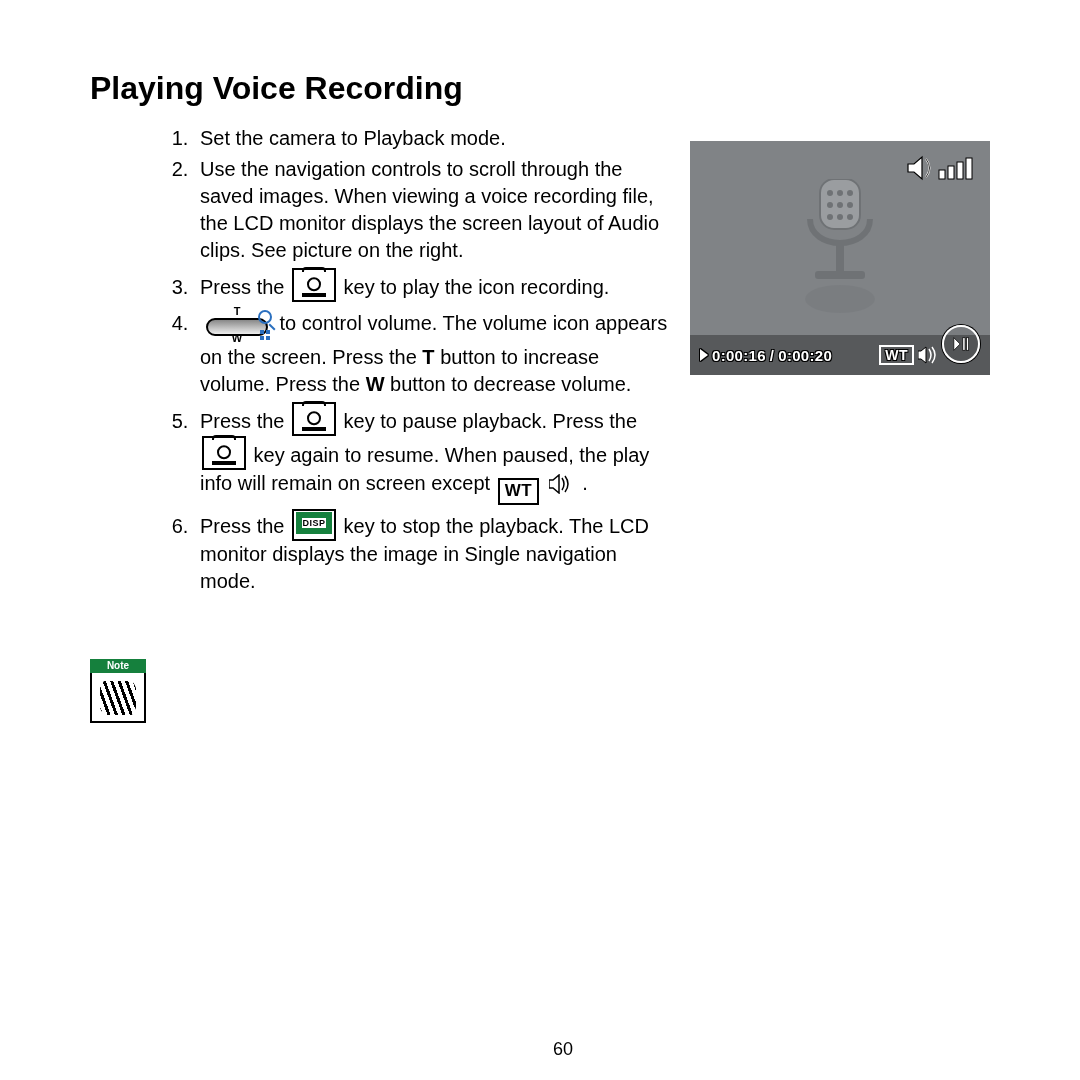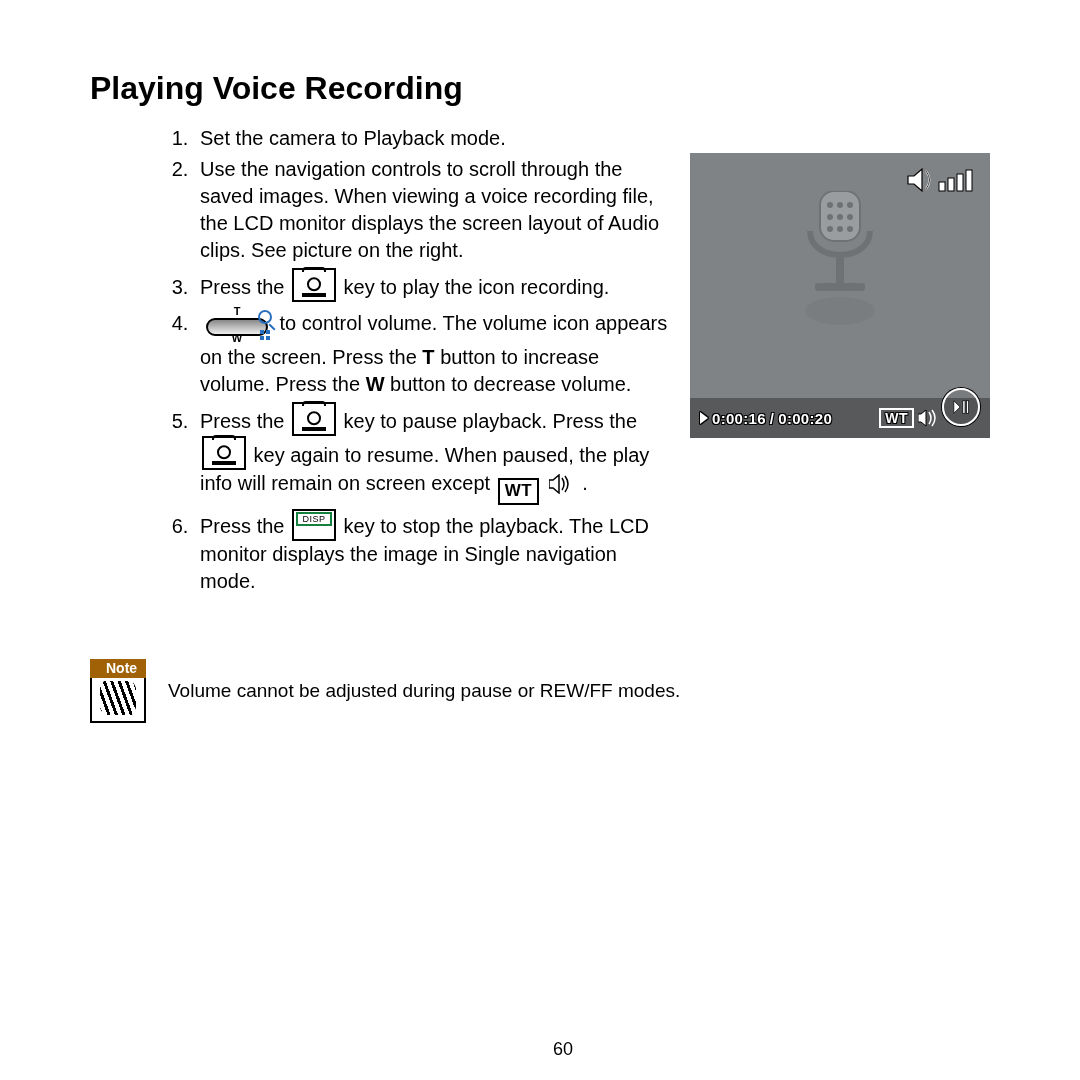--- a/index.html
+++ b/index.html
@@ -162,37 +162,37 @@
     vertical-align: -8px;
     border: 2px solid #000;
     margin: 0 2px;
     width: 40px;
     height: 28px;
     position: relative;
   }
   .disp-key .label {
     position: absolute;
     left: 2px; right: 2px; top: 1px;
-    border: 2px solid #15803d;
+    border: 6px solid #15803d;
     font-size: 9px;
-    font-weight: 400;
+    font-weight: 700;
     text-align: center;
     line-height: 1;
     padding: 1px 0 0 0;
     letter-spacing: 0.5px;
   }
 
   
   .lcd {
     flex: 0 0 auto;
     width: 300px;
-    height: 285px;
+    height: 234px;
     background: #808386;
     position: relative;
-    margin-top: 28px;
+    margin-top: 16px;
   }
   .lcd .speaker-top {
     position: absolute;
     top: 14px; right: 14px;
     width: 70px; height: 26px;
   }
   .lcd .mic-wrap {
     position: absolute;
     left: 50%; top: 38px;
     transform: translateX(-50%);
@@ -271,23 +271,23 @@
   .note-icon {
     width: 52px;
     height: 60px;
     border: 2px solid #000;
     position: relative;
     flex: 0 0 auto;
   }
   .note-icon .note-label {
     position: absolute;
     top: -2px; left: -2px; right: -2px;
-    background: #a16207;
+    background: #15803d;
     color: #fff;
-    font-size: 14px;
+    font-size: 10px;
     font-weight: 700;
     text-align: center;
     line-height: 1.2;
     padding: 1px 16px;
   }
   .note-icon .clip-stripes {
     position: absolute;
     left: 8px; right: 8px; top: 20px; bottom: 6px;
     background: repeating-linear-gradient(
       70deg, #000 0 3px, #fff 3px 7px
@@ -437,17 +437,16 @@
         </svg>
       </div>
     </div>
   </div>
 
   <div class="note-row">
     <div class="note-icon">
       <div class="note-label">Note</div>
       <div class="clip-stripes"></div>
     </div>
-    <div class="note-text">Volume cannot be adjusted during pause or REW/FF modes.</div>
   </div>
 
   <div class="page-number">60</div>
 </div>
 
 </body></html>

